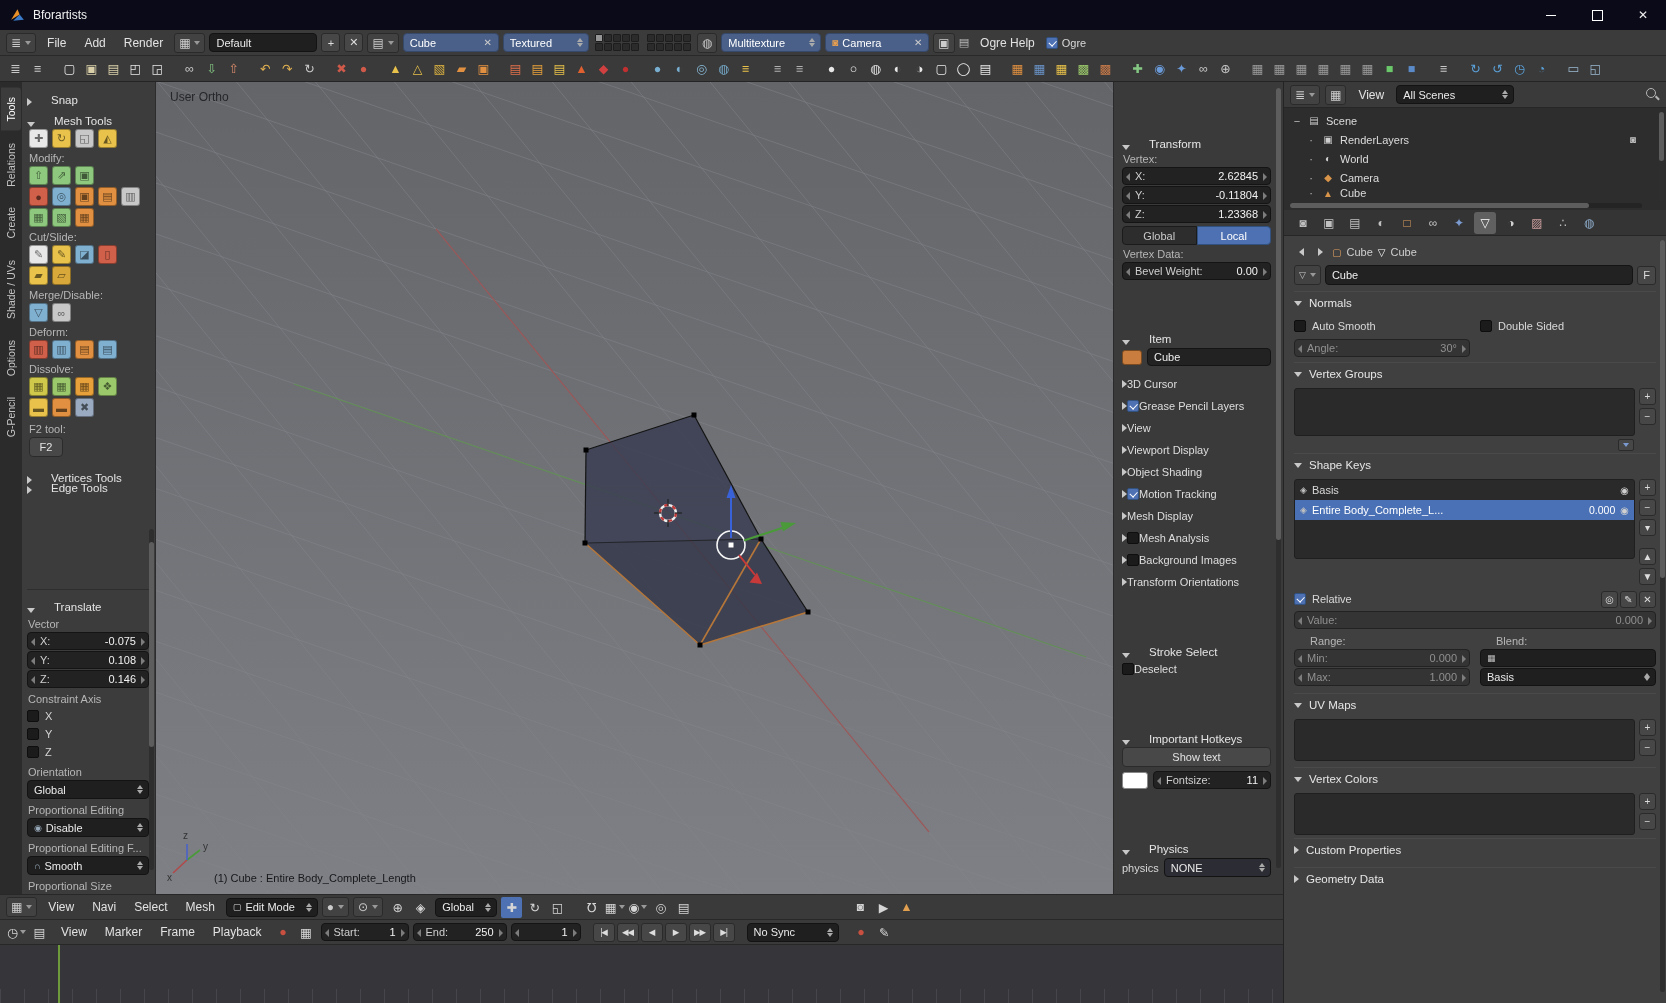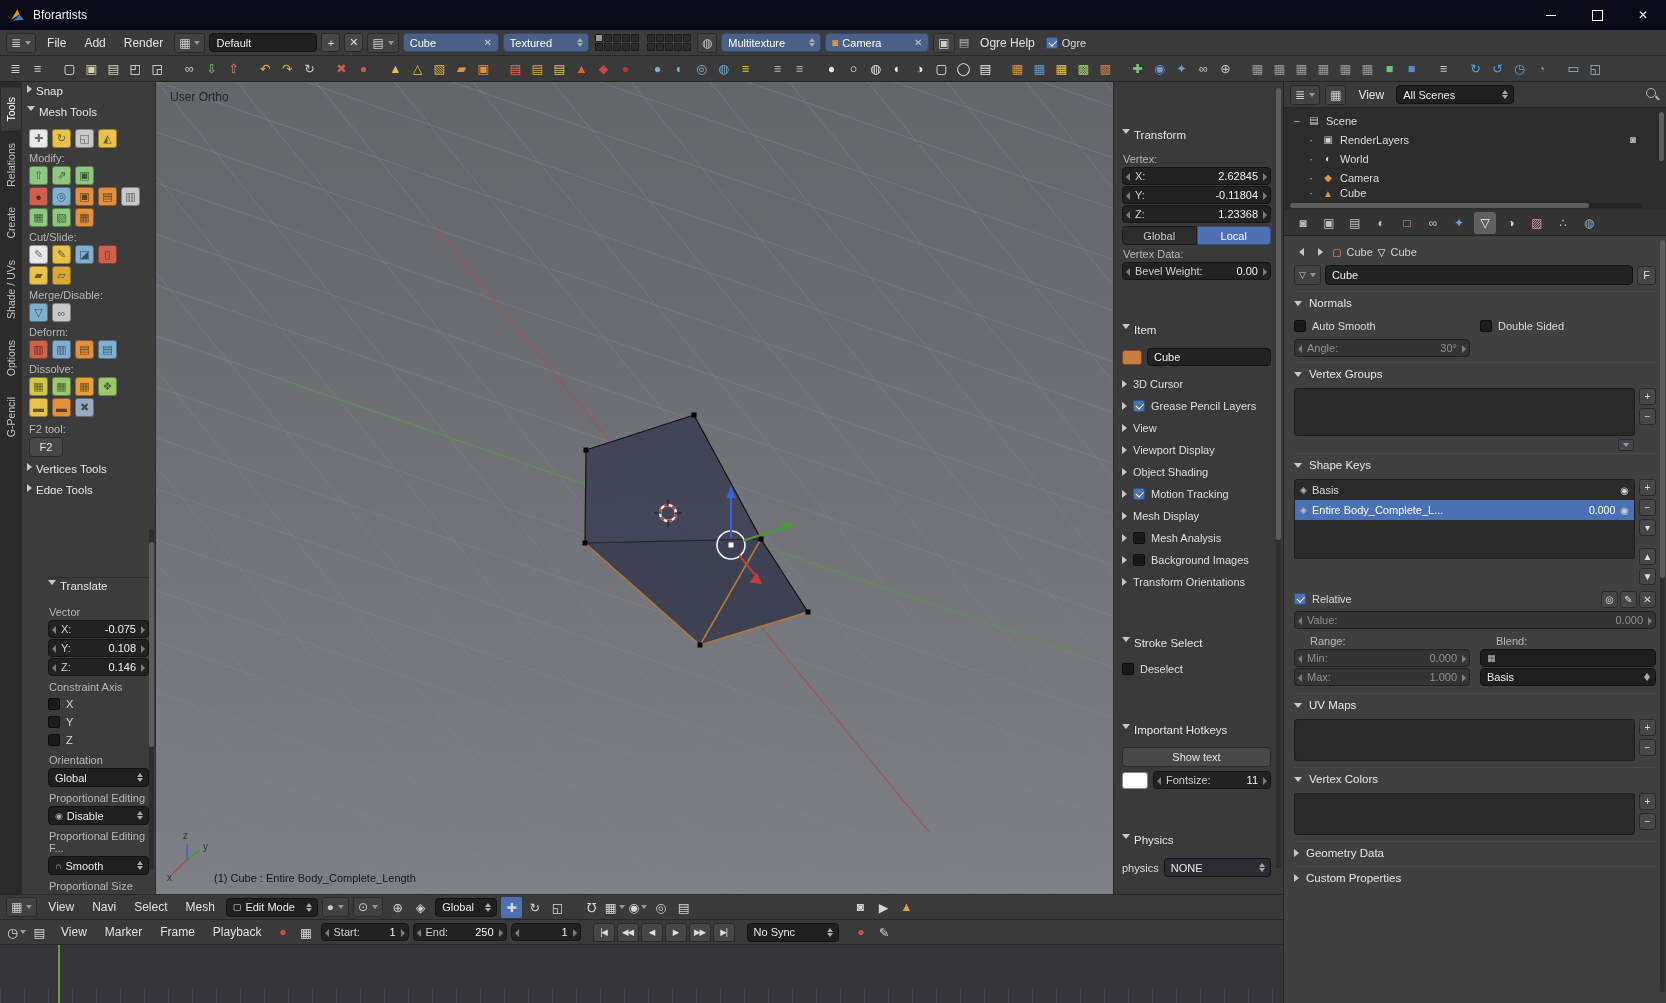--- a/index.html
+++ b/index.html
@@ -66,26 +66,26 @@
 .main{flex:1;display:flex;min-height:0;}
 .left-col{width:1283px;flex:0 0 1283px;display:flex;flex-direction:column;}
 .content-row{height:812px;flex:0 0 812px;display:flex;min-height:0;}
 
 
 .tabstrip{width:22px;flex:0 0 22px;background:#2b2b2b;display:flex;flex-direction:column;align-items:stretch;padding-top:6px;gap:3px;}
 .vtab{writing-mode:vertical-rl;transform:rotate(180deg);font-size:10.5px;color:#c4c4c4;padding:9px 4px;align-self:center;border-radius:3px 0 0 3px;white-space:nowrap;}
 .vtab.active{background:#3c3c3c;color:#fff;}
 .shelf{width:134px;flex:0 0 134px;background:#3c3c3c;border-right:1px solid #2c2c2c;display:flex;
  flex-direction:column;padding:3px 6px 0 5px;overflow:hidden;position:relative;}
-.panel-hdr{display:flex;align-items:flex-start;gap:4px;height:21px;color:#e4e4e4;font-size:11.5px;flex:0 0 auto;}
+.panel-hdr{display:flex;align-items:flex-end;gap:19px;height:21px;color:#e4e4e4;font-size:11.5px;flex:0 0 auto;}
 .shelf-label{color:#b6b6b6;margin:4px 0 2px 2px;}
 .shelf-row{display:flex;gap:4px;margin:2px 0 2px 2px;}
 .tool-icon{width:19px;height:19px;border-radius:3px;display:flex;align-items:center;justify-content:center;
  font-size:11px;color:rgba(0,0,0,.55);border:1px solid rgba(0,0,0,.35);flex:0 0 auto;}
-.op-panel{margin-top:auto;border-top:1px solid #2e2e2e;padding-top:2px;margin-left:21px;}
+.op-panel{margin-top:auto;border-top:1px solid #2e2e2e;padding-top:2px;}
 .op-lab{color:#b6b6b6;margin:5px 0 2px 1px;}
 .op-cb-row{display:flex;align-items:center;gap:6px;height:18px;color:#d5d5d5;}
 .vscroll{position:absolute;width:5px;background:#2e2e2e;border-radius:3px;}
 .vthumb{position:absolute;width:5px;background:#5d5d5d;border-radius:3px;}
 
 
 .viewport{flex:1;position:relative;background:linear-gradient(#636569,#7e8085);overflow:hidden;min-width:0;}
 .viewport svg{position:absolute;inset:0;width:100%;height:100%;}
 #grid line{stroke:rgba(132,134,140,.5);stroke-width:1;}
 .vp-label{position:absolute;left:14px;top:8px;color:#26262a;font-size:12px;}
@@ -93,21 +93,21 @@
 
 
 .npanel{width:170px;flex:0 0 170px;background:#3a3a3a;border-left:1px solid #2a2a2a;padding:3px 12px 0 8px;position:relative;overflow:hidden;}
 .np-panel{margin-bottom:7px;margin-top:44px;}
 .np-lab-sm{color:#b6b6b6;margin:3px 0 2px 1px;}
 .seg-row{display:flex;gap:0;margin:3px 0;}
 .seg{flex:1;height:19px;display:flex;align-items:center;justify-content:center;background:#2d2d2d;border:1px solid #1b1b1b;color:#c8c8c8;}
 .seg:first-child{border-radius:4px 0 0 4px;}
 .seg:last-child{border-radius:0 4px 4px 0;}
 .seg.on{background:#4d71b3;color:#fff;border-color:#31517f;}
-.np-row{display:flex;align-items:center;gap:6px;height:22px;color:#dedede;}
+.np-row{display:flex;align-items:center;height:22px;color:#dedede;}
 .item-row{display:flex;align-items:center;gap:5px;margin:3px 0;}
 .mat-swatch{width:20px;height:15px;border-radius:3px;background:#c97e3f;border:1px solid #7a4a20;flex:0 0 auto;}
 .np-field{flex:1;height:18px;background:#222;border:1px solid #141414;border-radius:4px;display:flex;align-items:center;padding:0 6px;color:#eee;}
 .swatch-w{width:26px;height:17px;background:#fff;border:1px solid #888;border-radius:3px;flex:0 0 auto;}
 
 
 .vp-header,.tl-header{flex:0 0 25px;background:#3a3a3a;border-top:1px solid #282828;display:flex;align-items:center;gap:4px;padding:0 6px;}
 .pb-btn{height:19px;min-width:22px;background:#474747;border:1px solid #2a2a2a;border-radius:3px;
  display:flex;align-items:center;justify-content:center;color:#ddd;font-size:8.5px;padding:0 3px;letter-spacing:-1px;}
 .tl-content{flex:1;background:#35353a;border-top:1px solid #272727;position:relative;}
@@ -1027,27 +1027,27 @@
           <span>Vertex Colors</span>
         </div>
         <div class="list-wrap">
           <div class="listbox" style="height:42px"></div>
           <div class="side-btns" id="vc-side">
               <div class="sq-btn sm">+</div>
               <div class="sq-btn sm">−</div>
             </div>
         </div>
 
+        <div class="p-hdr" style="margin-top:2px">
+          <span class="tri-r"></span>
+          <span>Custom Properties</span>
+        </div>
         <div class="p-hdr" style="margin-top:6px">
           <span class="tri-r"></span>
           <span>Geometry Data</span>
         </div>
-        <div class="p-hdr" style="margin-top:2px">
-          <span class="tri-r"></span>
-          <span>Custom Properties</span>
-        </div>
         <div class="vscroll" style="right:1px;top:4px;height:98%">
             <div class="vthumb" style="top:0;height:45%"></div>
           </div>
       </div>
     </div>
   </div>
 </div>
 
 </body></html>

